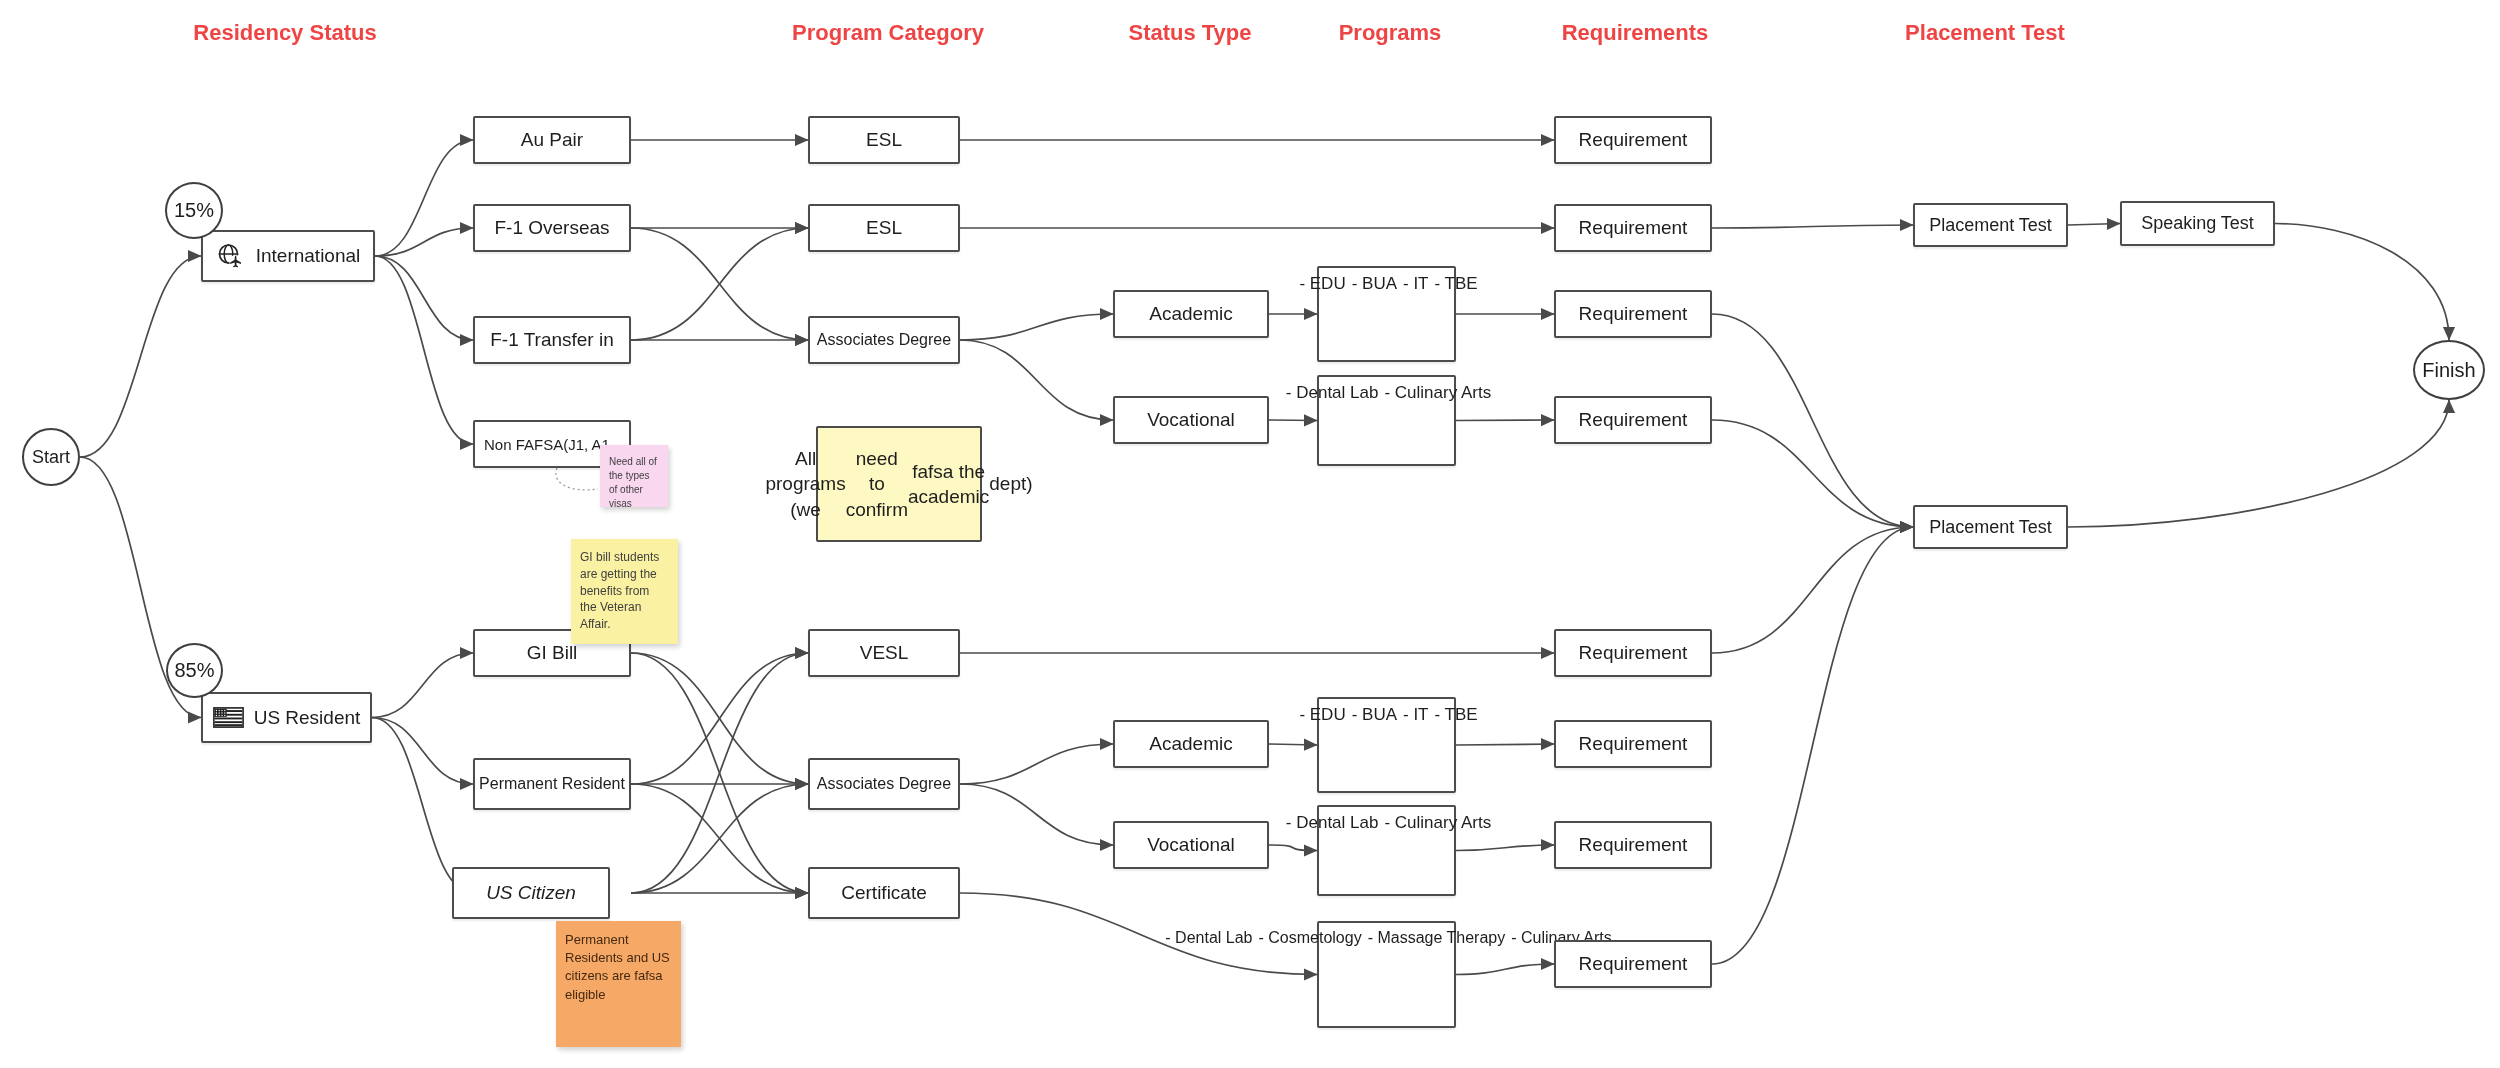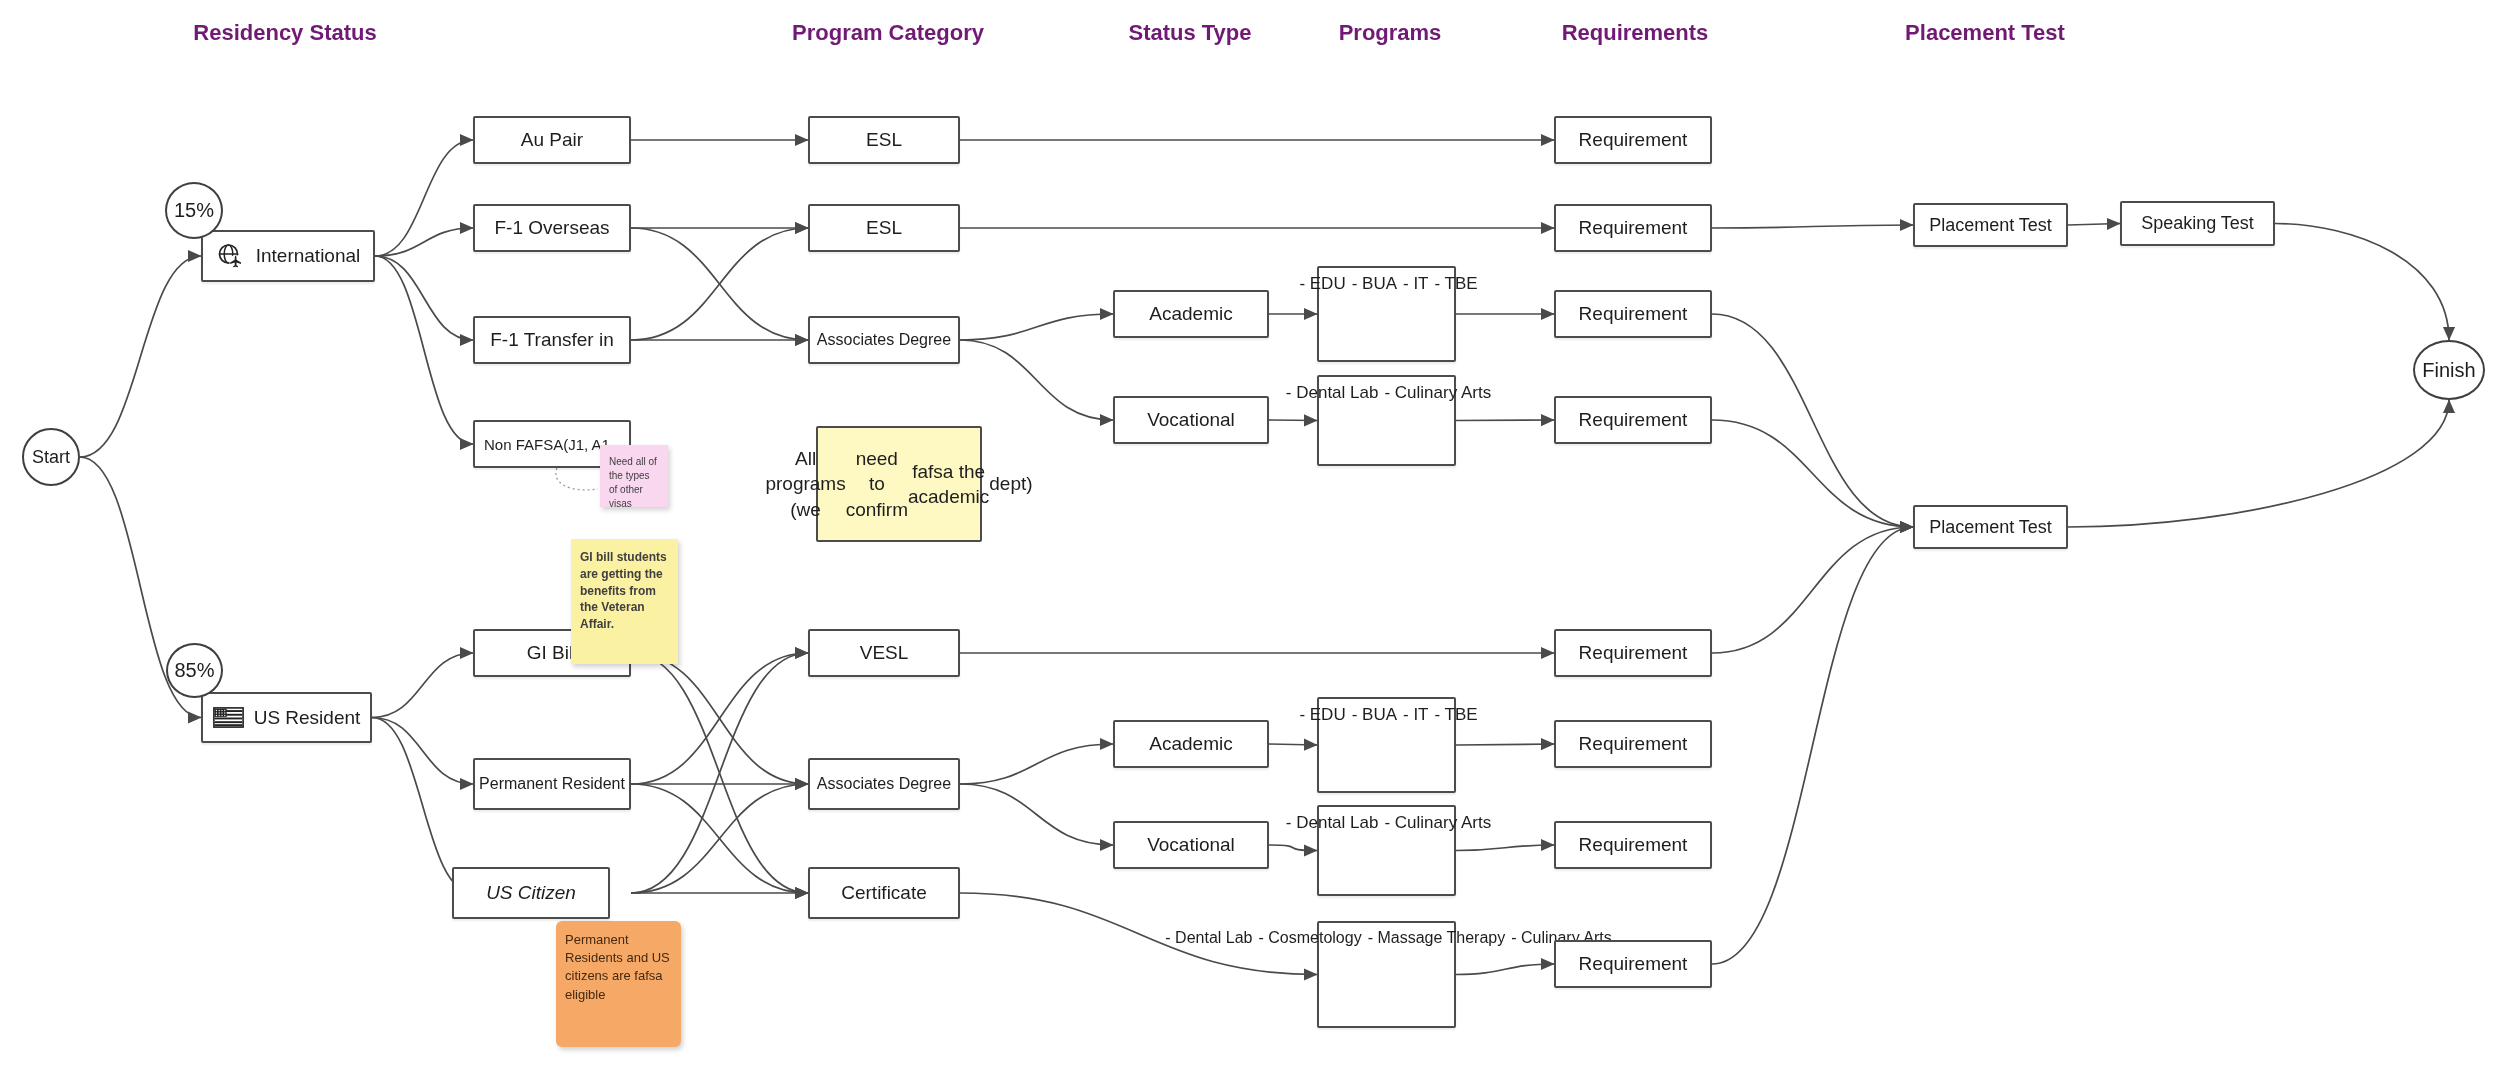--- a/index.html
+++ b/index.html
@@ -6,21 +6,21 @@
   #diagram-canvas{
     position:relative;
     width:2500px;height:1068px;
     background:#ffffff;
     font-family:"Liberation Sans","DejaVu Sans",sans-serif;
     overflow:hidden;
   }
   #edges-layer{position:absolute;left:0;top:0;pointer-events:none;z-index:1;}
   .col-header{
     position:absolute;transform:translateX(-50%);
-    font-weight:bold;font-size:22px;color:#701a75;white-space:nowrap;z-index:2;text-align:center;
+    font-weight:bold;font-size:22px;color:#ef4444;white-space:nowrap;z-index:2;text-align:center;
   }
   .node{position:absolute;box-sizing:border-box;color:#1e1e1e;z-index:2;}
   .box{
     background:#fff;border:2px solid #4c4c4c;border-radius:2px;
     display:flex;align-items:center;justify-content:center;gap:10px;
     font-size:19px;box-shadow:0 2px 2px rgba(0,0,0,0.08);
   }
   .box .lbl{white-space:nowrap;}
   .box.clip{justify-content:flex-start;padding-left:9px;overflow:hidden;}
   .listbox{
@@ -272,16 +272,16 @@
       <div class="node box" style="left: 1913px; top: 203px; width: 155px; height: 44px; font-size: 18px;">
         <span class="lbl">Placement Test</span>
       </div>
       <div class="node box" style="left: 2120px; top: 201px; width: 155px; height: 45px; font-size: 18px;">
         <span class="lbl">Speaking Test</span>
       </div>
       <div class="node box" style="left: 1913px; top: 505px; width: 155px; height: 44px; font-size: 18px;">
         <span class="lbl">Placement Test</span>
       </div>
       <div class="node sticky" style="left: 600px; top: 445px; width: 68px; height: 62px; font-size: 10px; background: rgb(248, 215, 239);"><span class="lbl">Need all of the types of other visas</span></div>
-      <div class="node sticky" style="left: 571px; top: 539px; width: 107px; height: 125px; font-size: 12px; background: rgb(251, 241, 163); font-weight: bold;"><span class="lbl">GI bill students are getting the benefits from the Veteran Affair.</span></div>
-      <div class="node sticky" style="left: 556px; top: 921px; width: 125px; height: 126px; font-size: 13px; background: rgb(246, 169, 103); color: rgb(68, 41, 15); border-radius: 6px;"><span class="lbl">Permanent Residents and US citizens are fafsa eligible</span></div>
+      <div class="node sticky" style="left: 571px; top: 539px; width: 107px; height: 105px; font-size: 12px; background: rgb(251, 241, 163);"><span class="lbl">GI bill students are getting the benefits from the Veteran Affair.</span></div>
+      <div class="node sticky" style="left: 556px; top: 921px; width: 125px; height: 126px; font-size: 13px; background: rgb(246, 169, 103); color: rgb(68, 41, 15);"><span class="lbl">Permanent Residents and US citizens are fafsa eligible</span></div>
     </div>
 </div>
 
 </body></html>

